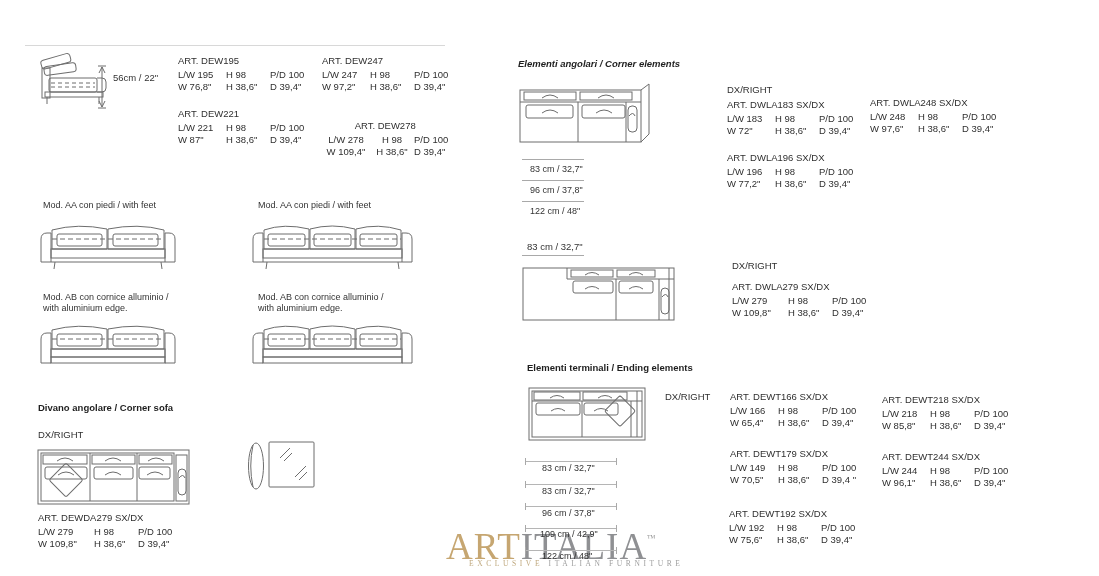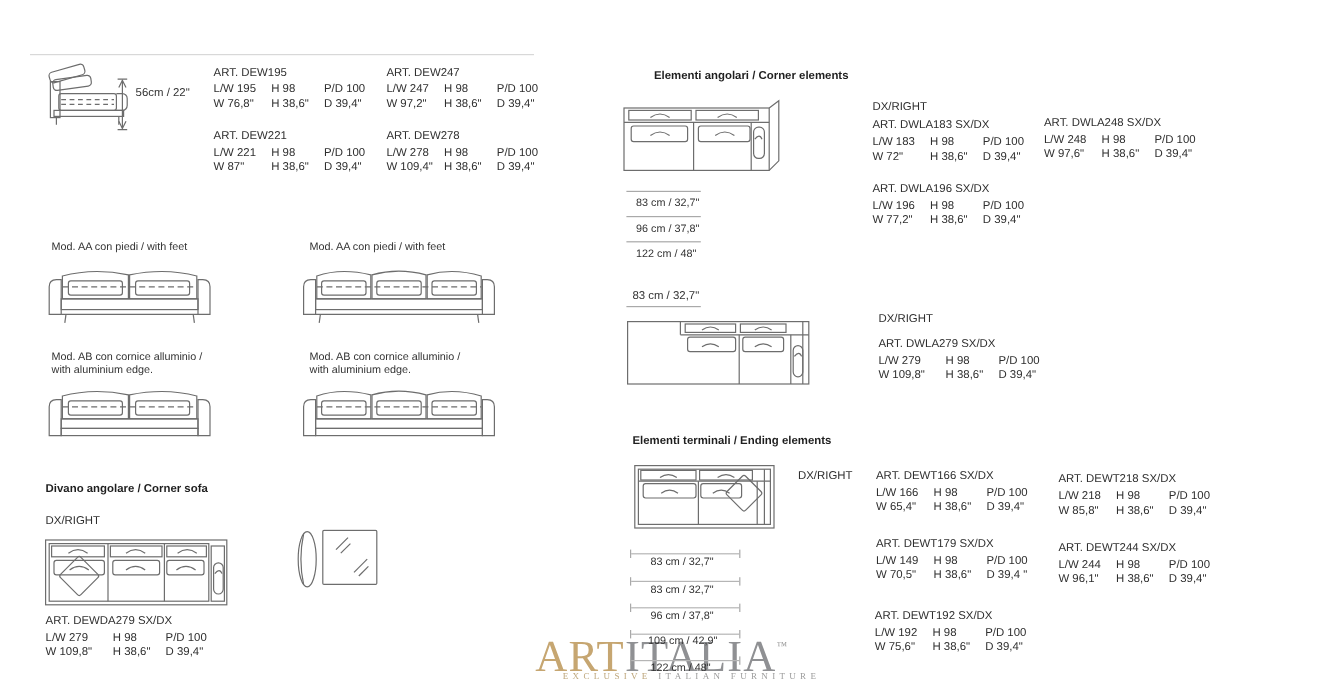--- a/index.html
+++ b/index.html
@@ -95,21 +95,21 @@
         <span class="w1">L/W 221</span>
         <span class="w2">H 98</span>
         <span>P/D 100</span>
       </div>
     <div class="row">
         <span class="w1">W 87"</span>
         <span class="w2">H 38,6"</span>
         <span>D 39,4"</span>
       </div>
   </div>
-  <div class="spec" style="left:322px;top:108px;">
+  <div class="spec" style="left:322px;top:120px;text-align:center;">
     <div class="art">ART. DEW278</div>
     <div class="row">
         <span class="w1">L/W 278</span>
         <span class="w2">H 98</span>
         <span>P/D 100</span>
       </div>
     <div class="row">
         <span class="w1">W 109,4"</span>
         <span class="w2">H 38,6"</span>
         <span>D 39,4"</span>
@@ -224,21 +224,21 @@
   </svg>
   <svg class="sk" style="left:268px;top:441px;" width="48" height="48" viewBox="0 0 48 48">
     <rect x="1" y="1" width="45" height="45" rx="1"></rect>
     <line x1="12" y1="17" x2="22" y2="7"></line>
       <line x1="16" y1="20" x2="24" y2="12"></line>
     <line x1="27" y1="36" x2="38" y2="25"></line>
       <line x1="31" y1="39" x2="39" y2="31"></line>
   </svg>
 
 
-  <div class="h" style="left:545px;top:58px;">Elementi angolari / Corner elements</div>
+  <div class="h" style="left:518px;top:58px;font-style:italic;">Elementi angolari / Corner elements</div>
 
   <svg class="sk" style="left:518px;top:82px;" width="133" height="64" viewBox="0 0 133 64">
     <rect x="2" y="8" width="121" height="52"></rect>
     <line x1="2" y1="20" x2="123" y2="20"></line>
     <rect x="6" y="10" width="52" height="8"></rect>
       <rect x="62" y="10" width="52" height="8"></rect>
     <path d="M24,16 q8,-6 16,0"></path>
       <path d="M80,16 q8,-6 16,0"></path>
     <rect x="8" y="23" width="47" height="13" rx="2"></rect>
       <rect x="64" y="23" width="43" height="13" rx="2"></rect>

